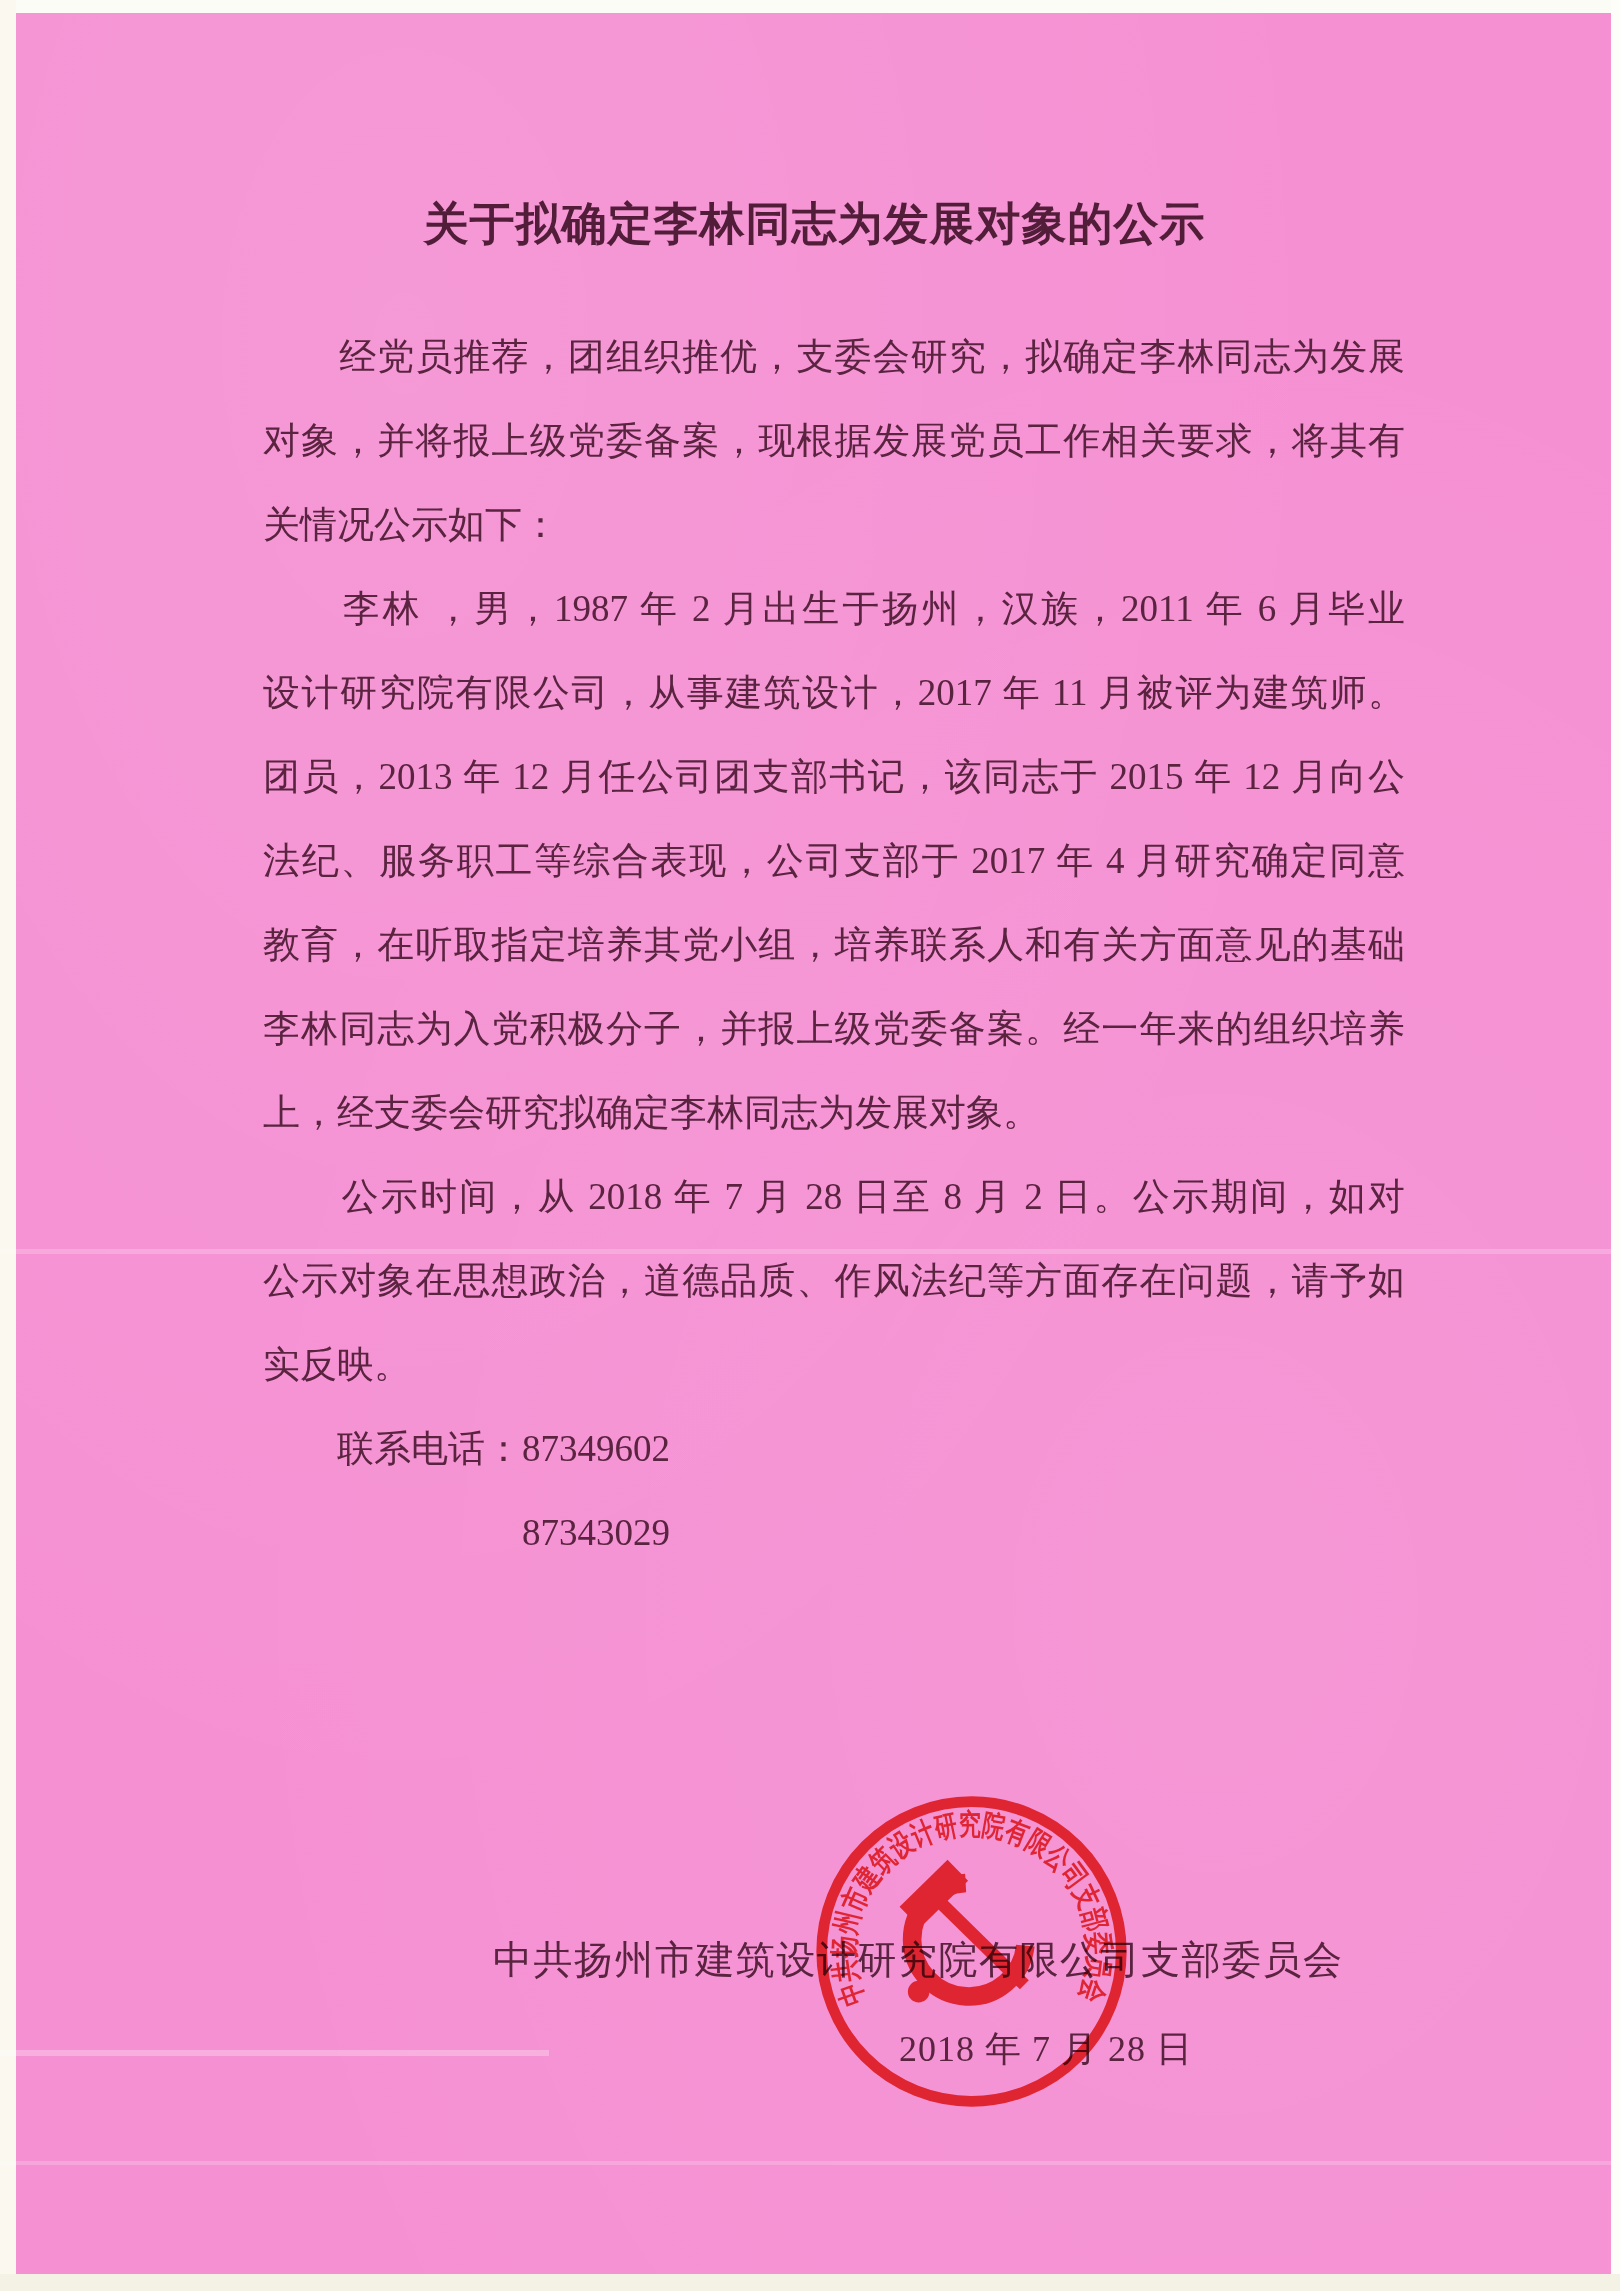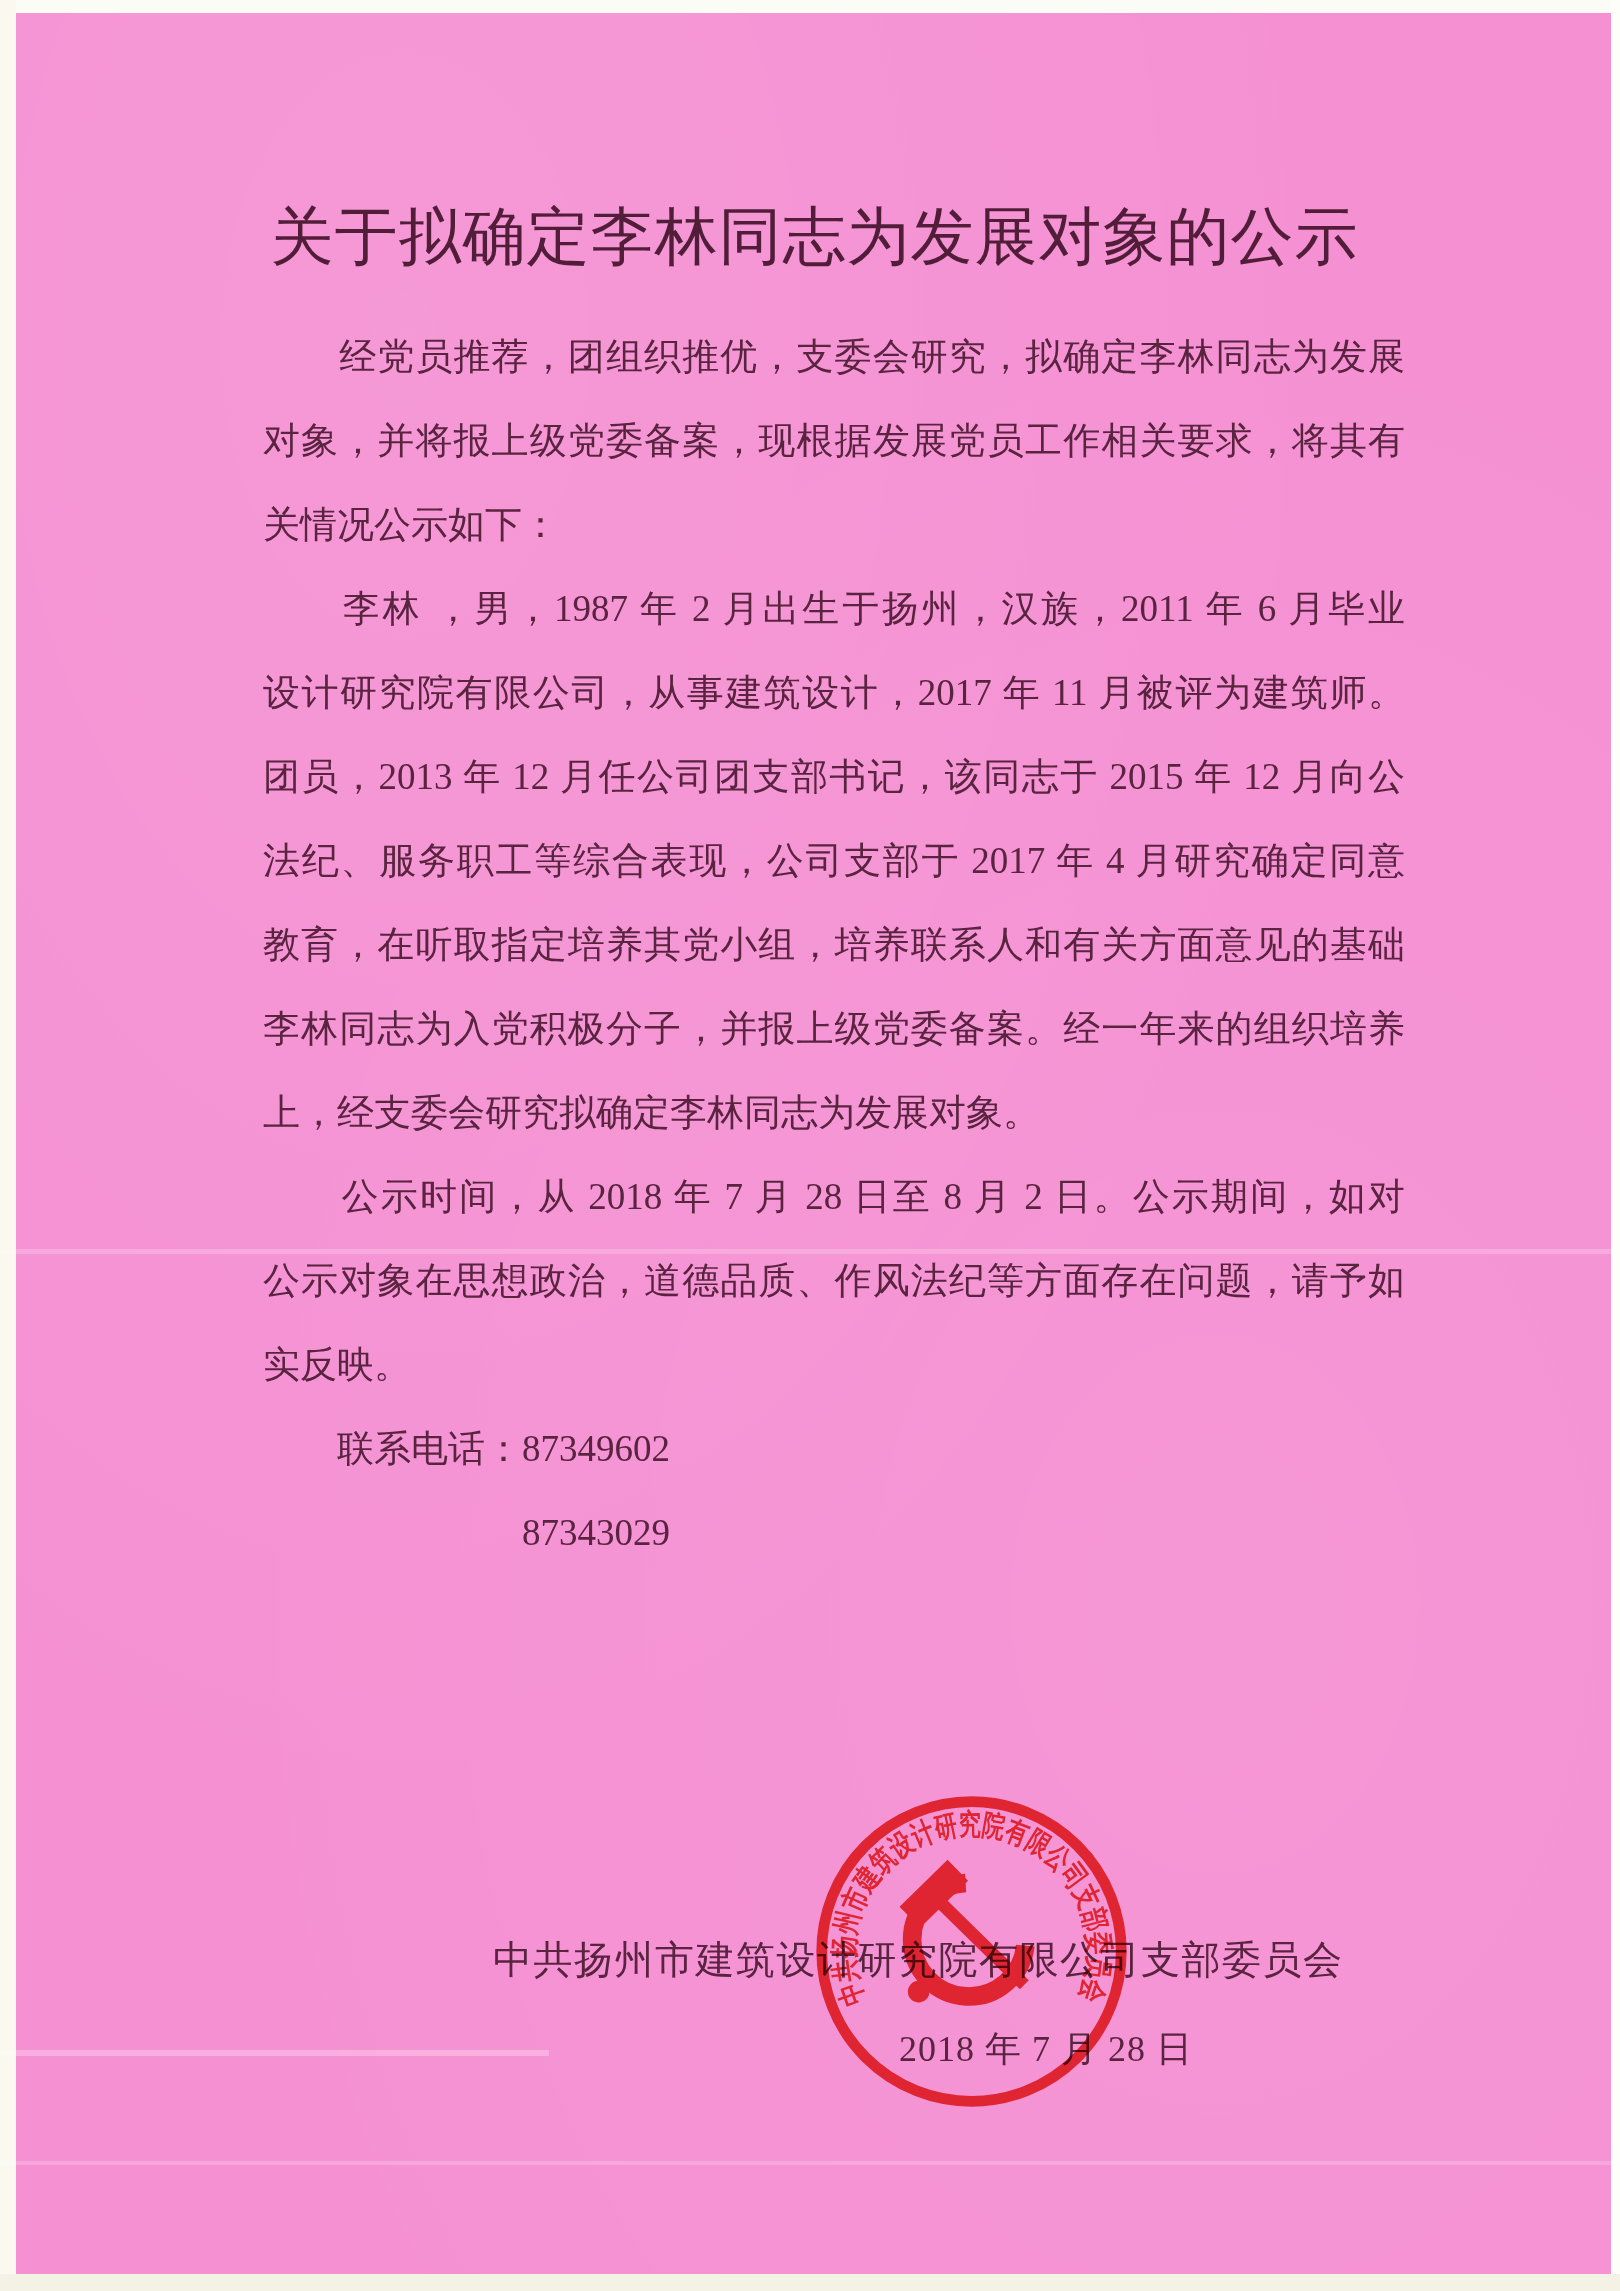--- a/index.html
+++ b/index.html
@@ -21,21 +21,21 @@
   .edge.right{right:0;top:0;bottom:0;width:8.8px;background:#fdfdfa;}
   .edge.bottom{left:0;bottom:0;right:0;height:17.6px;background:#f4f2e4;}
   
   .streak{position:absolute;background:rgba(255,255,255,0.32);pointer-events:none;}
   .streak.s1{left:0;right:0;top:1249px;height:4.9px;opacity:.65;}
   .streak.s2{left:0;width:549px;top:2050px;height:5.9px;opacity:.85;}
   .streak.s3{left:0;right:0;top:2161px;height:3.9px;opacity:.6;}
 
   .title{
     position:absolute;left:9px;right:0;top:194px;margin:0;
-    text-align:center;font-size:63px;font-weight:normal;
+    text-align:center;font-size:45px;font-weight:bold;
     letter-spacing:1px;color:#511d38;
   }
   .body{
     position:absolute;left:263px;top:315px;width:1142px;
     font-size:37px;line-height:84px;
   }
   .line{
     text-align:justify;text-align-last:justify;
     white-space:pre-wrap;
   }

